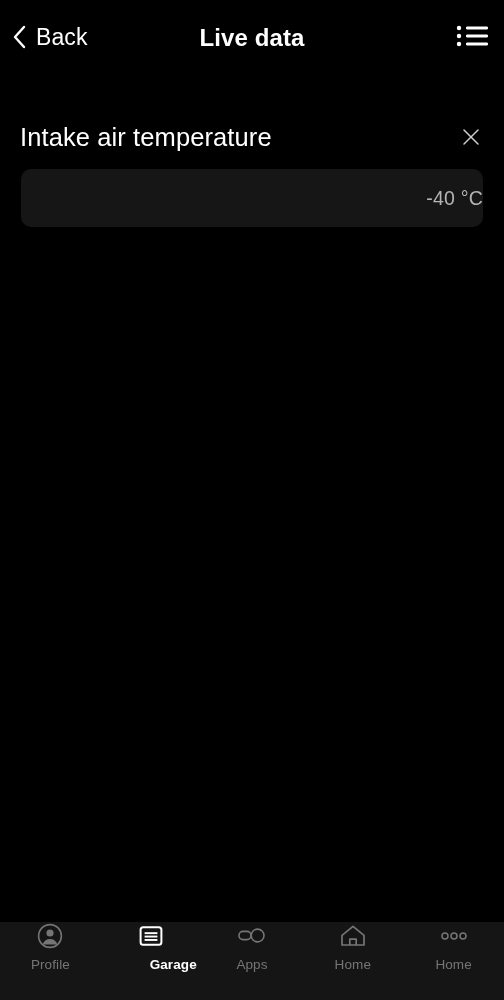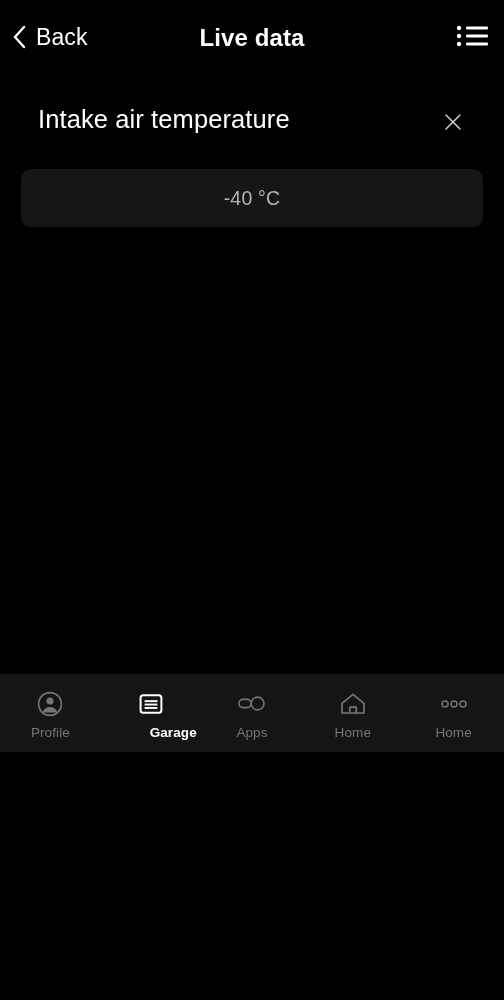--- a/index.html
+++ b/index.html
@@ -4,21 +4,21 @@
 <style>
   * { margin:0; padding:0; box-sizing:border-box; }
   html,body {
     width:504px; height:1000px;
     background:#000;
     font-family:"Liberation Sans", sans-serif;
     overflow:hidden;
   }
   #app {
     position:relative;
-    width:504px; height:752px;
+    width:504px; height:1000px;
     background:#000;
     display:flex; flex-direction:column;
   }
 
   
   .header {
     position:relative;
     height:72px;
     flex:0 0 72px;
     background:#000;
@@ -62,22 +62,22 @@
   .content {
     flex:1 1 auto;
     position:relative;
     background:#000;
     padding-top:33px;
   }
   .pid-block { margin-bottom:20px; }
   .pid-head {
     height:64px;
     display:flex;
-    align-items:flex-start;
-    padding:0 38px;
+    align-items:center;
+    padding:0 20px;
   }
   .pid-label {
     flex:1 1 auto;
     font-size:25.5px;
     color:#fff;
     font-weight:400;
     letter-spacing:.1px;
     white-space:nowrap;
   }
   .close-btn {
@@ -87,37 +87,37 @@
     cursor:pointer;
     margin-right:-4px;
   }
   .pid-card {
     margin:0 21px;
     height:58px;
     background:#161616;
     border-radius:10px;
     display:flex;
     align-items:center;
-    justify-content:center;
+    justify-content:flex-end;
     cursor:pointer;
   }
   .pid-value {
     font-size:19.5px;
     color:#b4b4b4;
     letter-spacing:.2px;
   }
 
   
   .tabbar {
     flex:0 0 78px;
     height:78px;
     background:#151515;
     display:flex;
     align-items:flex-start;
-    padding-top:16px;
+    padding-top:0;
   }
   .tab {
     flex:1 1 20%;
     display:flex;
     flex-direction:column;
     align-items:center;
     gap:7px;
     cursor:pointer;
   }
   .tab-icon {

